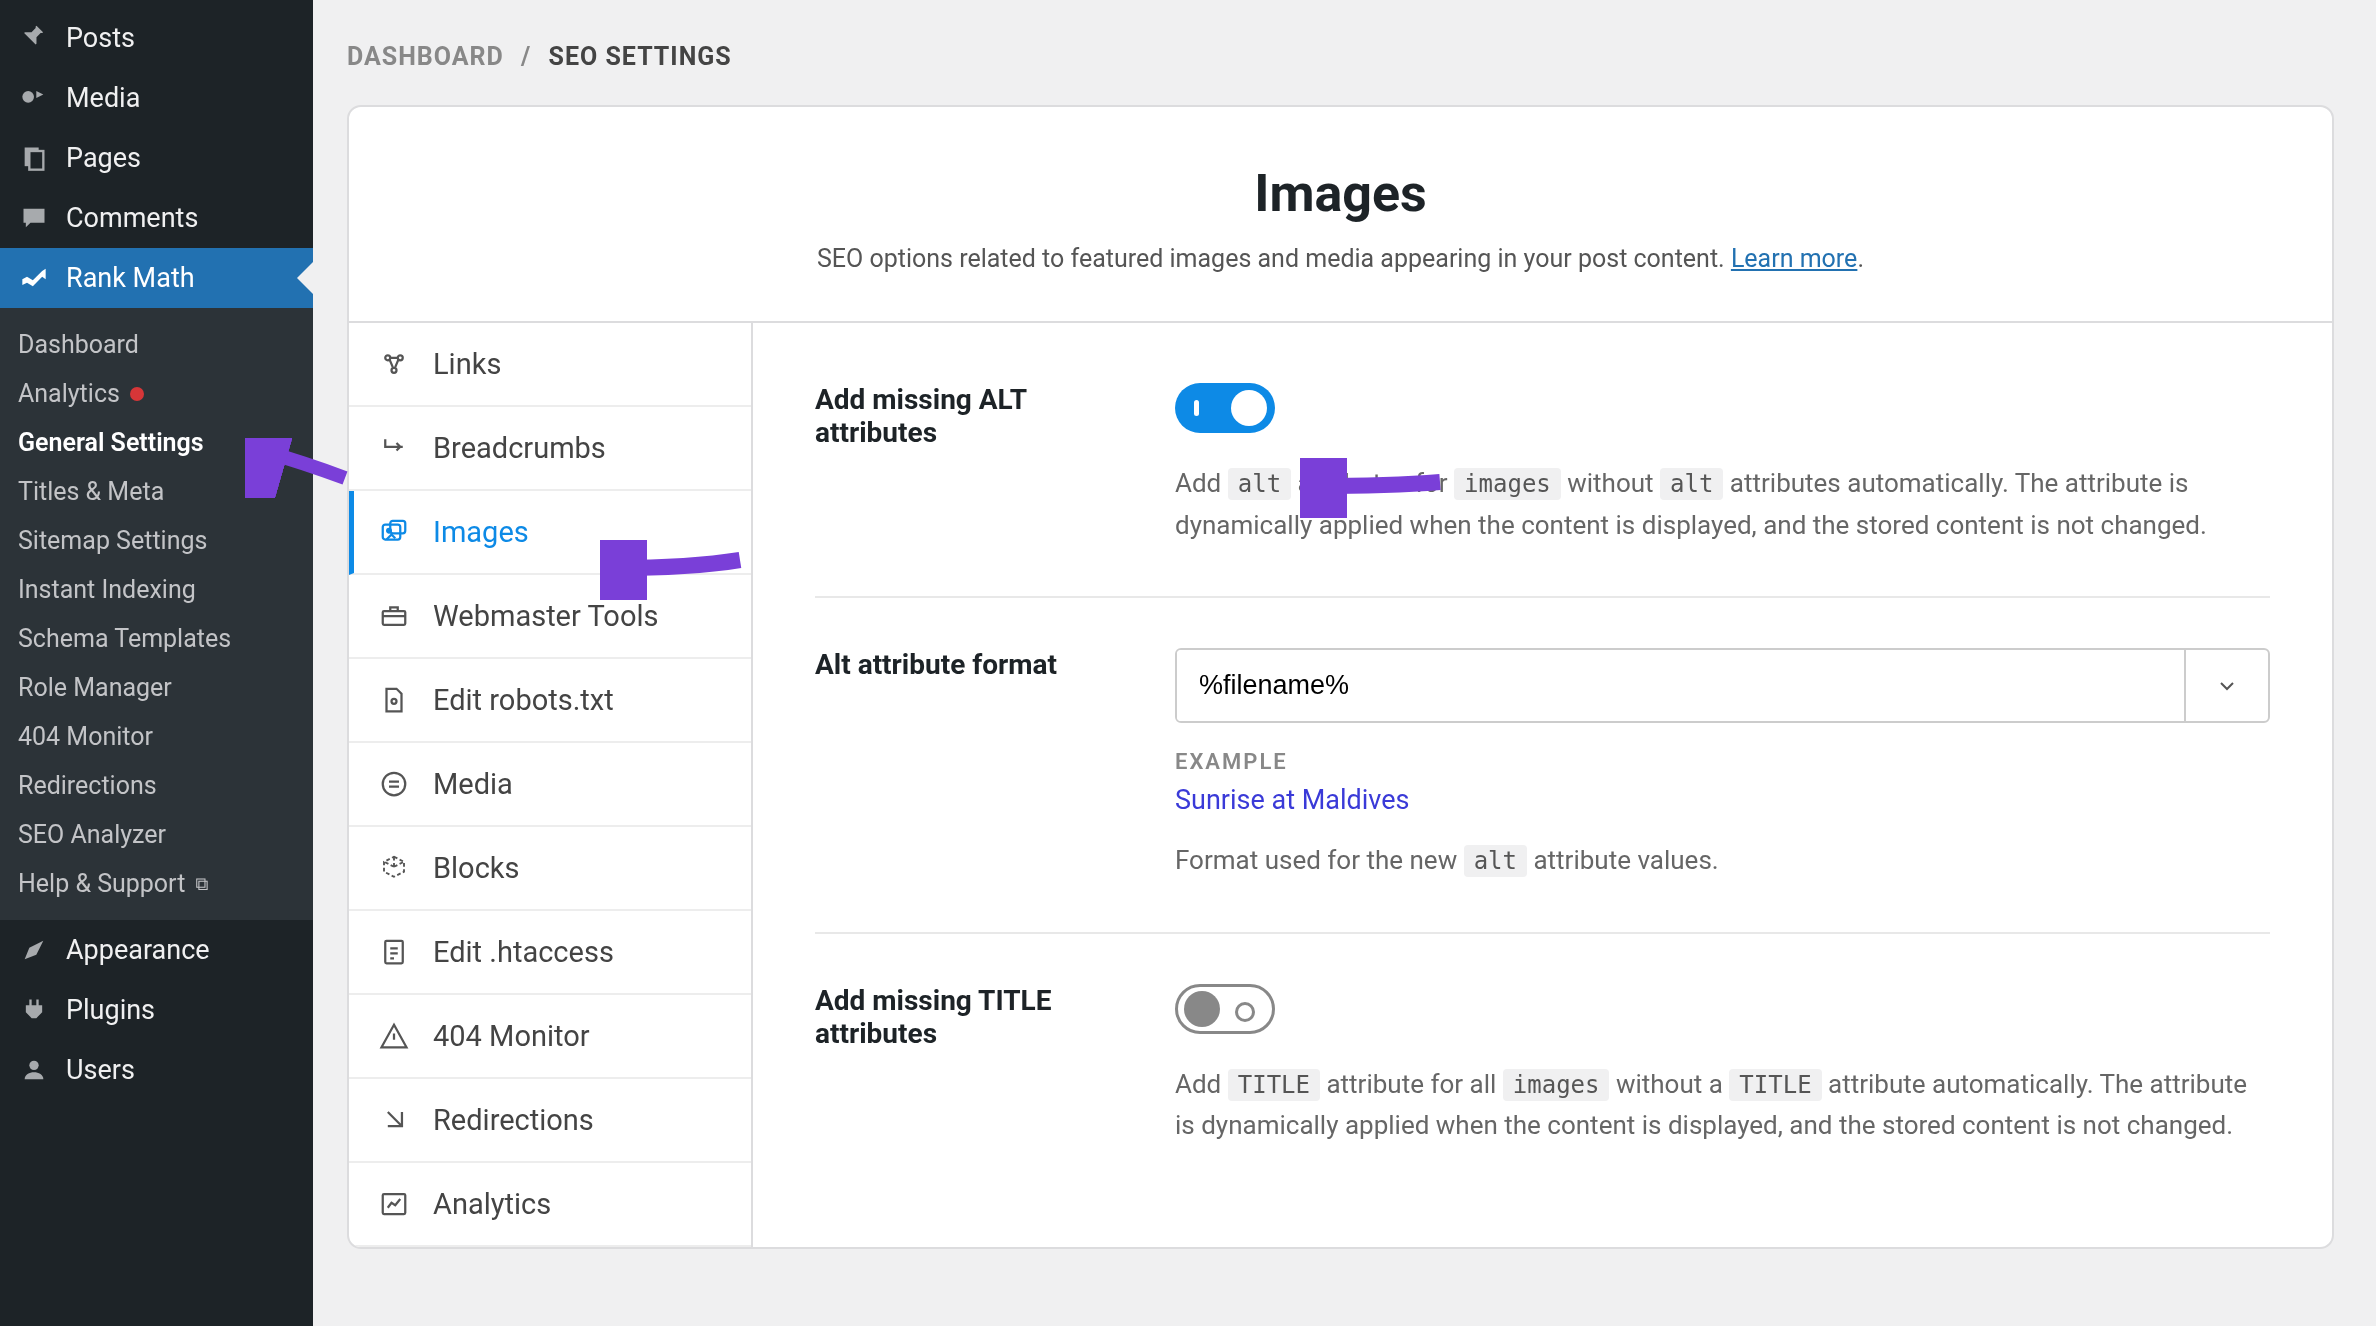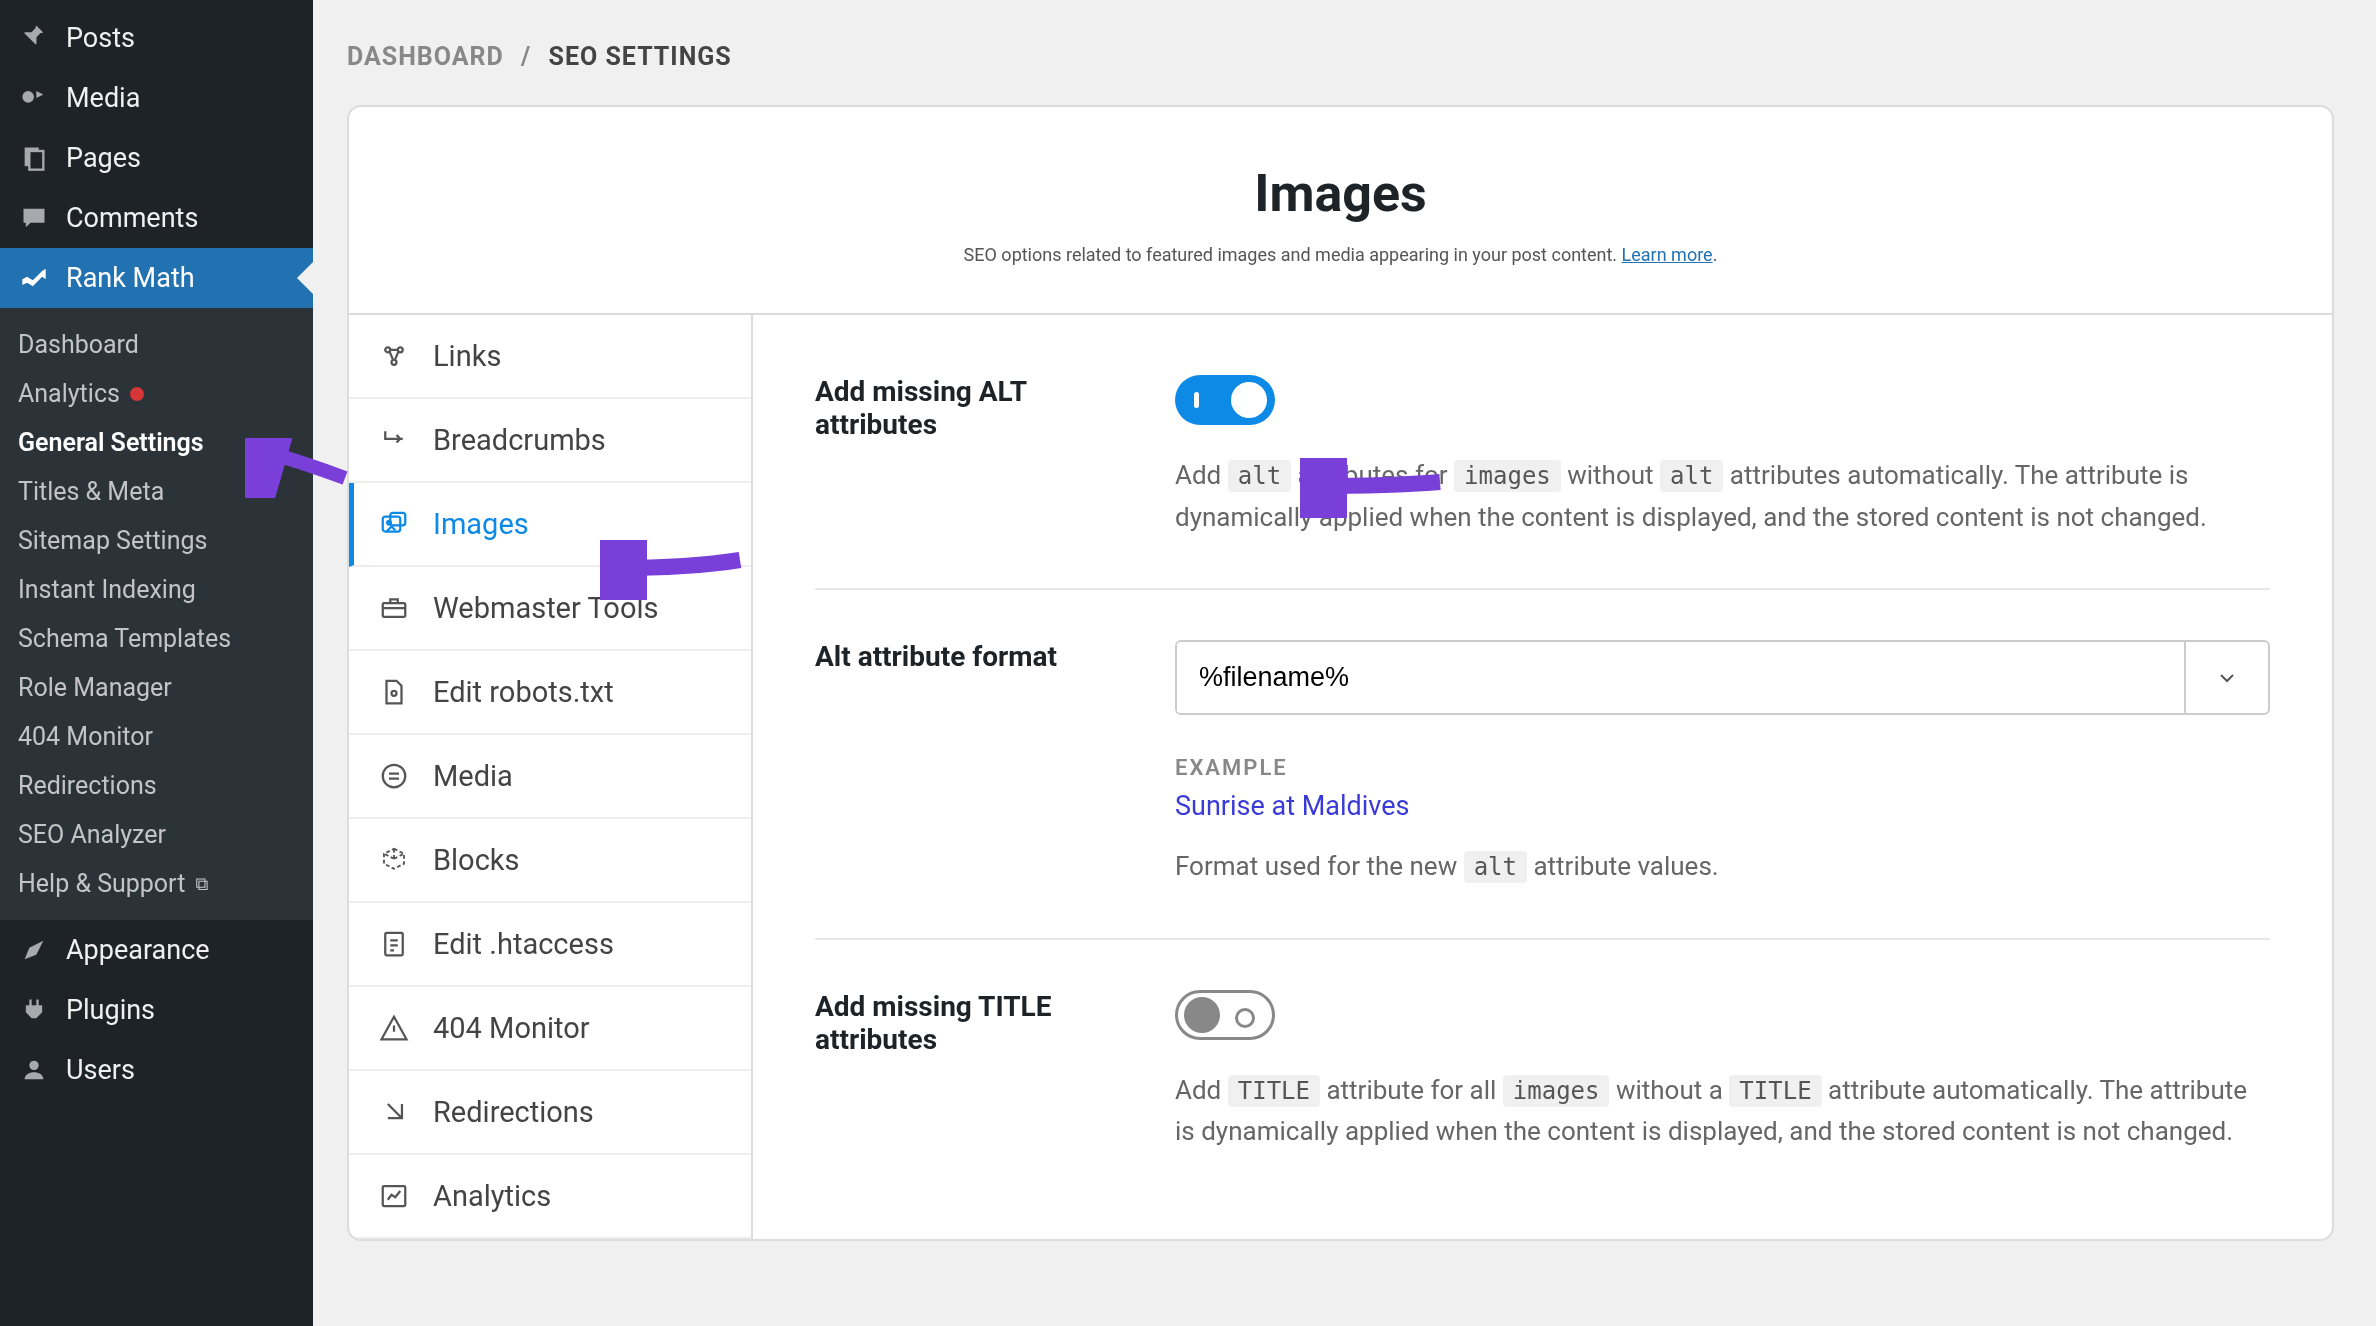--- a/index.html
+++ b/index.html
@@ -102,21 +102,21 @@
     text-align: center;
     padding: 56px 30px 48px;
     border-bottom: 2px solid #dcdcde;
   }
   .panel-header h1 {
     font-size: 52px;
     font-weight: 700;
     margin-bottom: 20px;
   }
   .panel-header p {
-    font-size: 18px;
+    font-size: 25px;
     color: #555;
   }
   .panel-header a { color: #2271b1; text-decoration: underline; }
 
   .panel-body {
     display: flex;
   }
   .settings-nav {
     width: 404px;
     border-right: 2px solid #dcdcde;
@@ -211,21 +211,21 @@
     border-radius: 4px;
     font-family: Menlo, Consolas, monospace;
     font-size: 24px;
     color: #555;
   }
   .input-wrap {
     display: flex;
     border: 2px solid #ccc;
     border-radius: 6px;
     overflow: hidden;
-    margin-bottom: 40px;
+    margin-bottom: 26px;
   }
   .input-wrap input {
     flex: 1;
     border: none;
     padding: 20px 22px;
     font-size: 27px;
     outline: none;
   }
   .input-drop {
     width: 84px;

